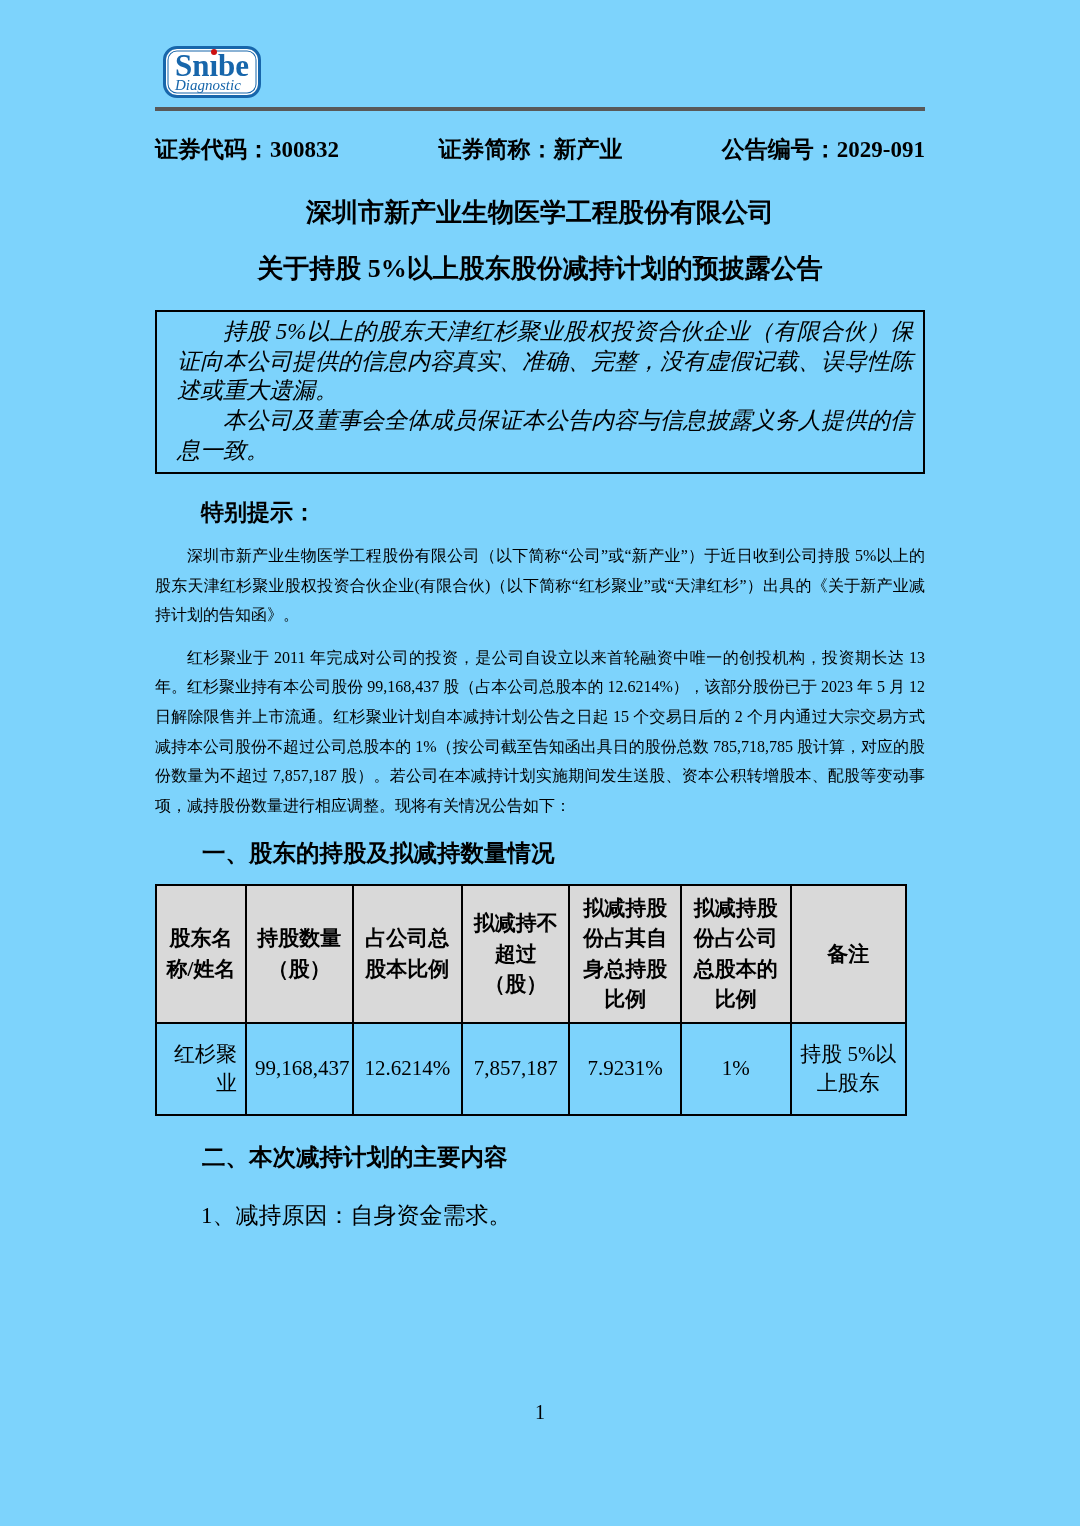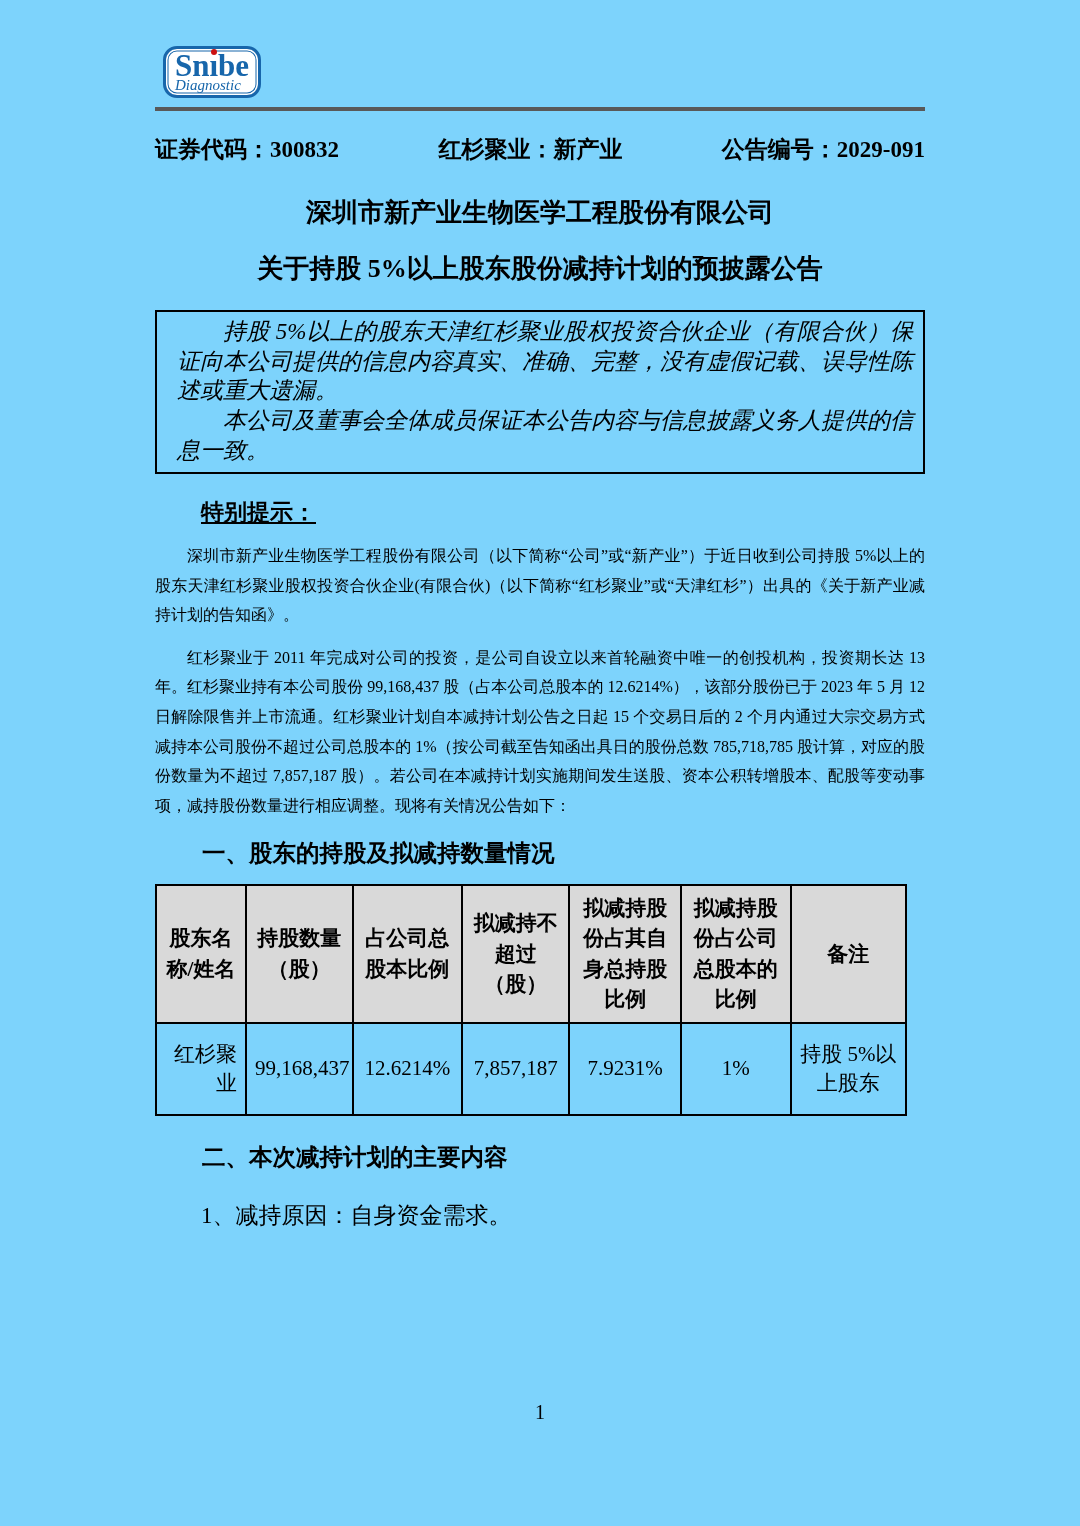--- a/index.html
+++ b/index.html
@@ -98,21 +98,20 @@
     font-style:italic;
   }
   .statement-box p{ text-indent:2em; }
   
   .note-heading{
     margin-top:24px;
     font-weight:bold;
     font-size:23px;
     text-indent:2em;
     line-height:1.3;
-    text-decoration:underline;
   }
   .body-para{
     margin-top:13px;
     font-size:16px;
     line-height:1.85;
     text-indent:2em;
     text-align:justify;
   }
   .section-heading{
     margin-top:18px;
@@ -173,21 +172,21 @@
       <div class="logo-box">
         <span class="logo-brand"><span>Sn</span><span class="logo-i"><span>ı</span><span class="red-dot"></span></span><span>be</span></span>
         <span class="logo-sub">Diagnostic</span>
       </div>
     </div>
 
     <div class="top-rule"></div>
 
     <div class="code-row">
       <span>证券代码：300832</span>
-      <span>红杉聚业：新产业</span>
+      <span>证券简称：新产业</span>
       <span>公告编号：2029-091</span>
     </div>
 
     <div class="doc-title t1">深圳市新产业生物医学工程股份有限公司</div>
     <div class="doc-title t2">关于持股 5%以上股东股份减持计划的预披露公告</div>
 
     <div class="statement-box">
       <p>持股 5%以上的股东天津红杉聚业股权投资合伙企业（有限合伙）保证向本公司提供的信息内容真实、准确、完整，没有虚假记载、误导性陈述或重大遗漏。</p>
       <p>本公司及董事会全体成员保证本公告内容与信息披露义务人提供的信息一致。</p>
     </div>

